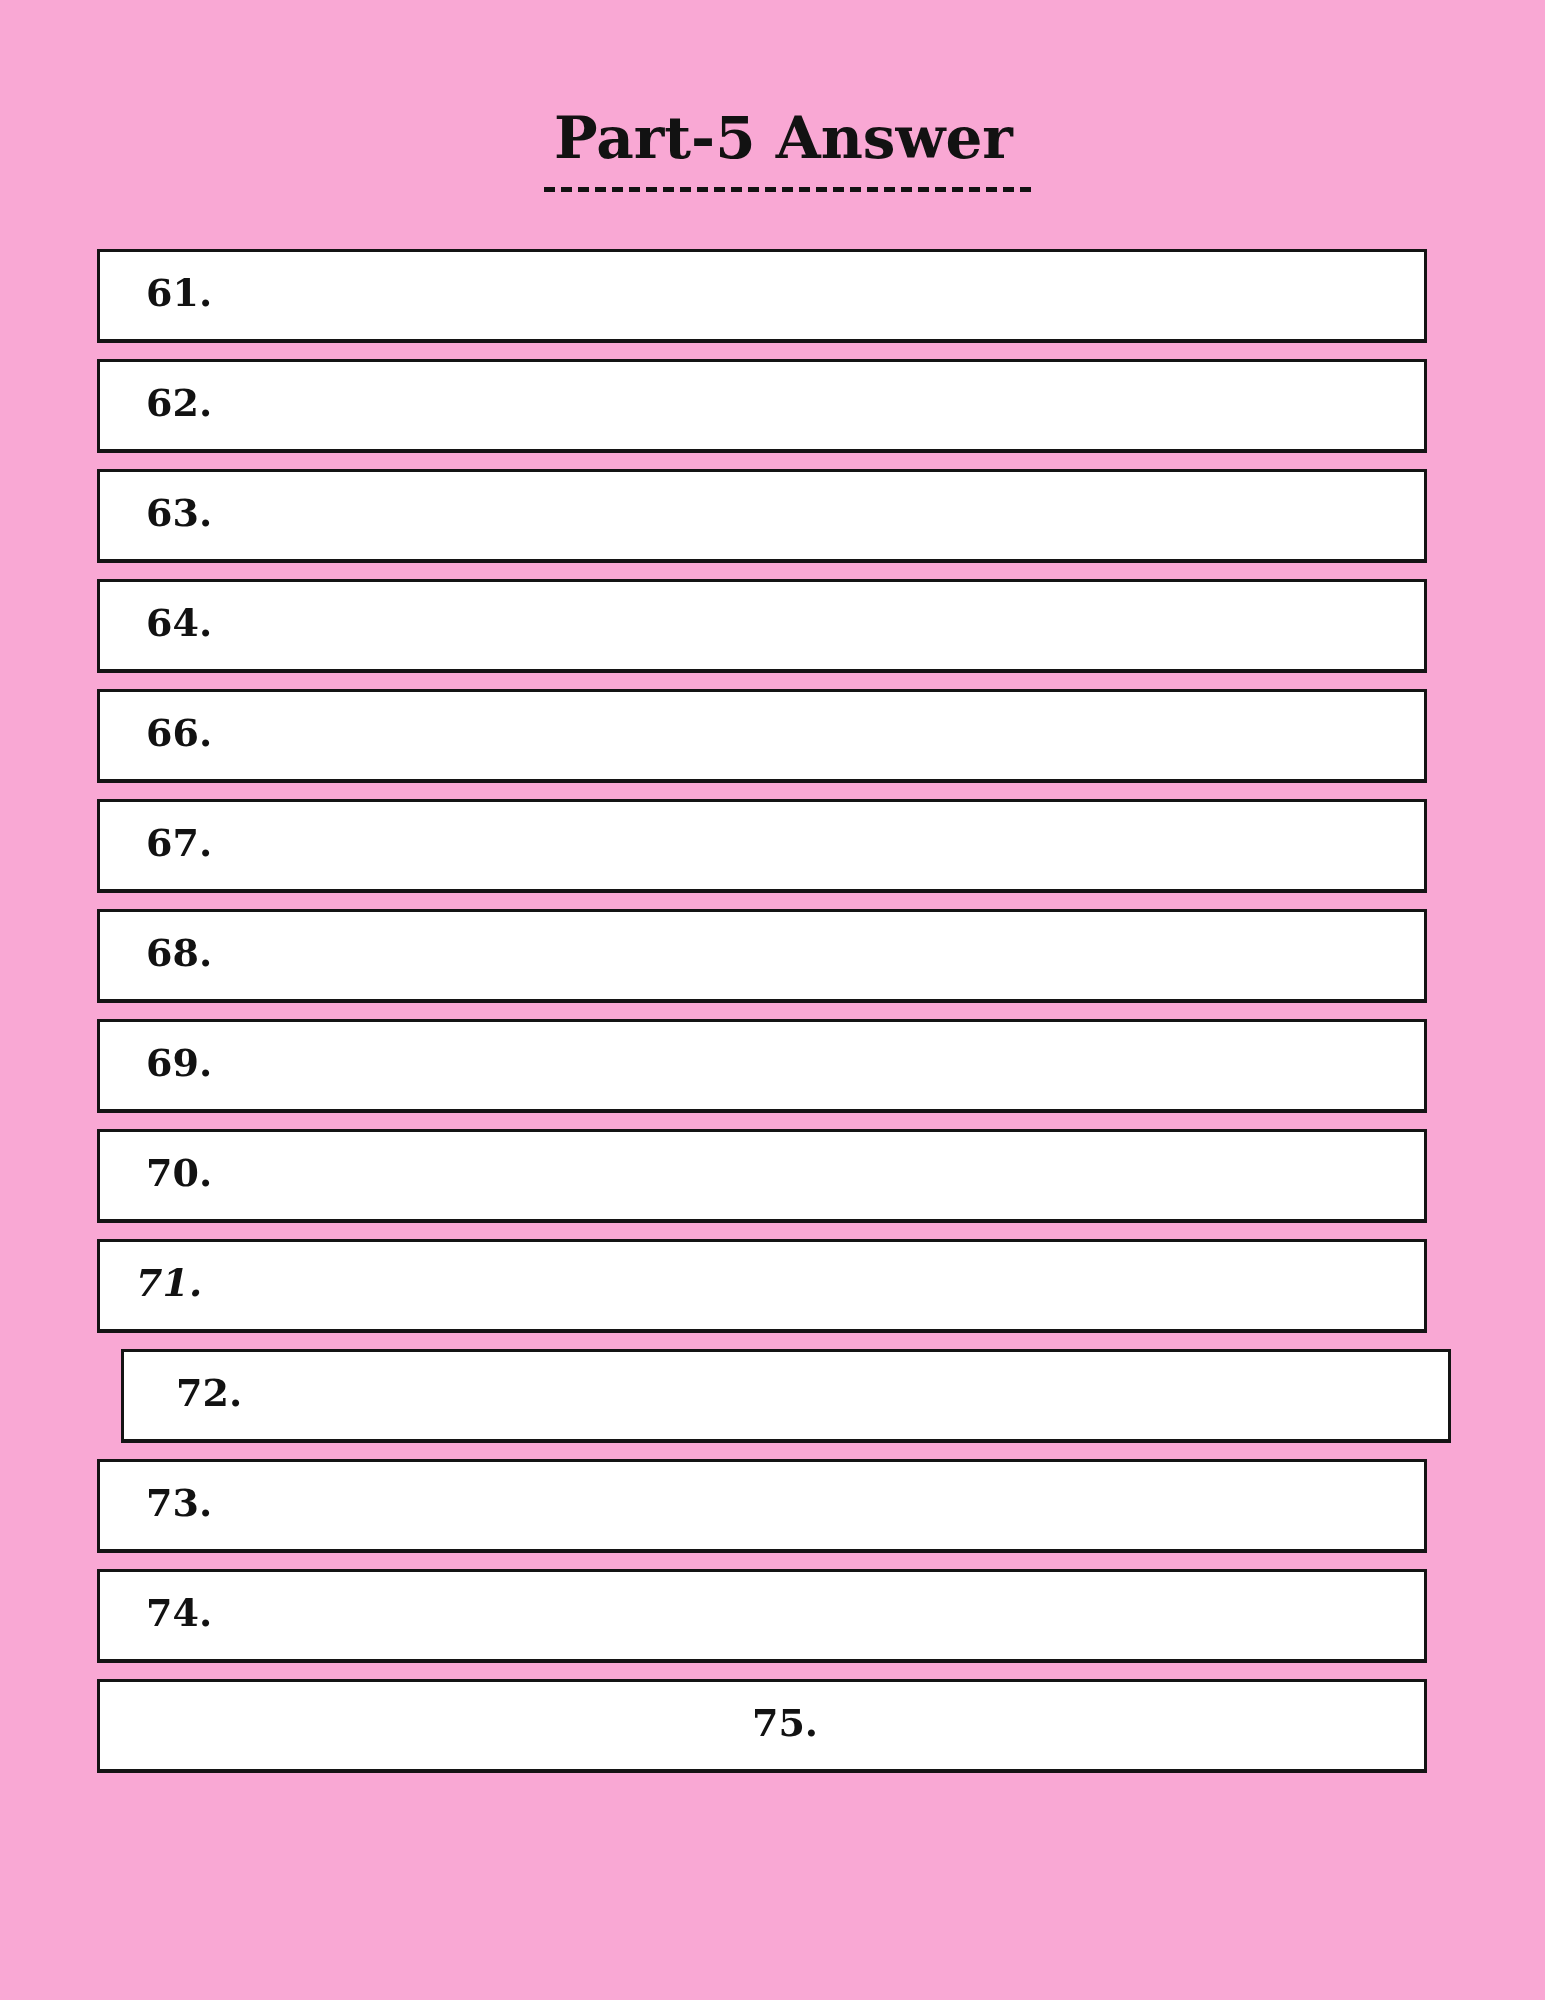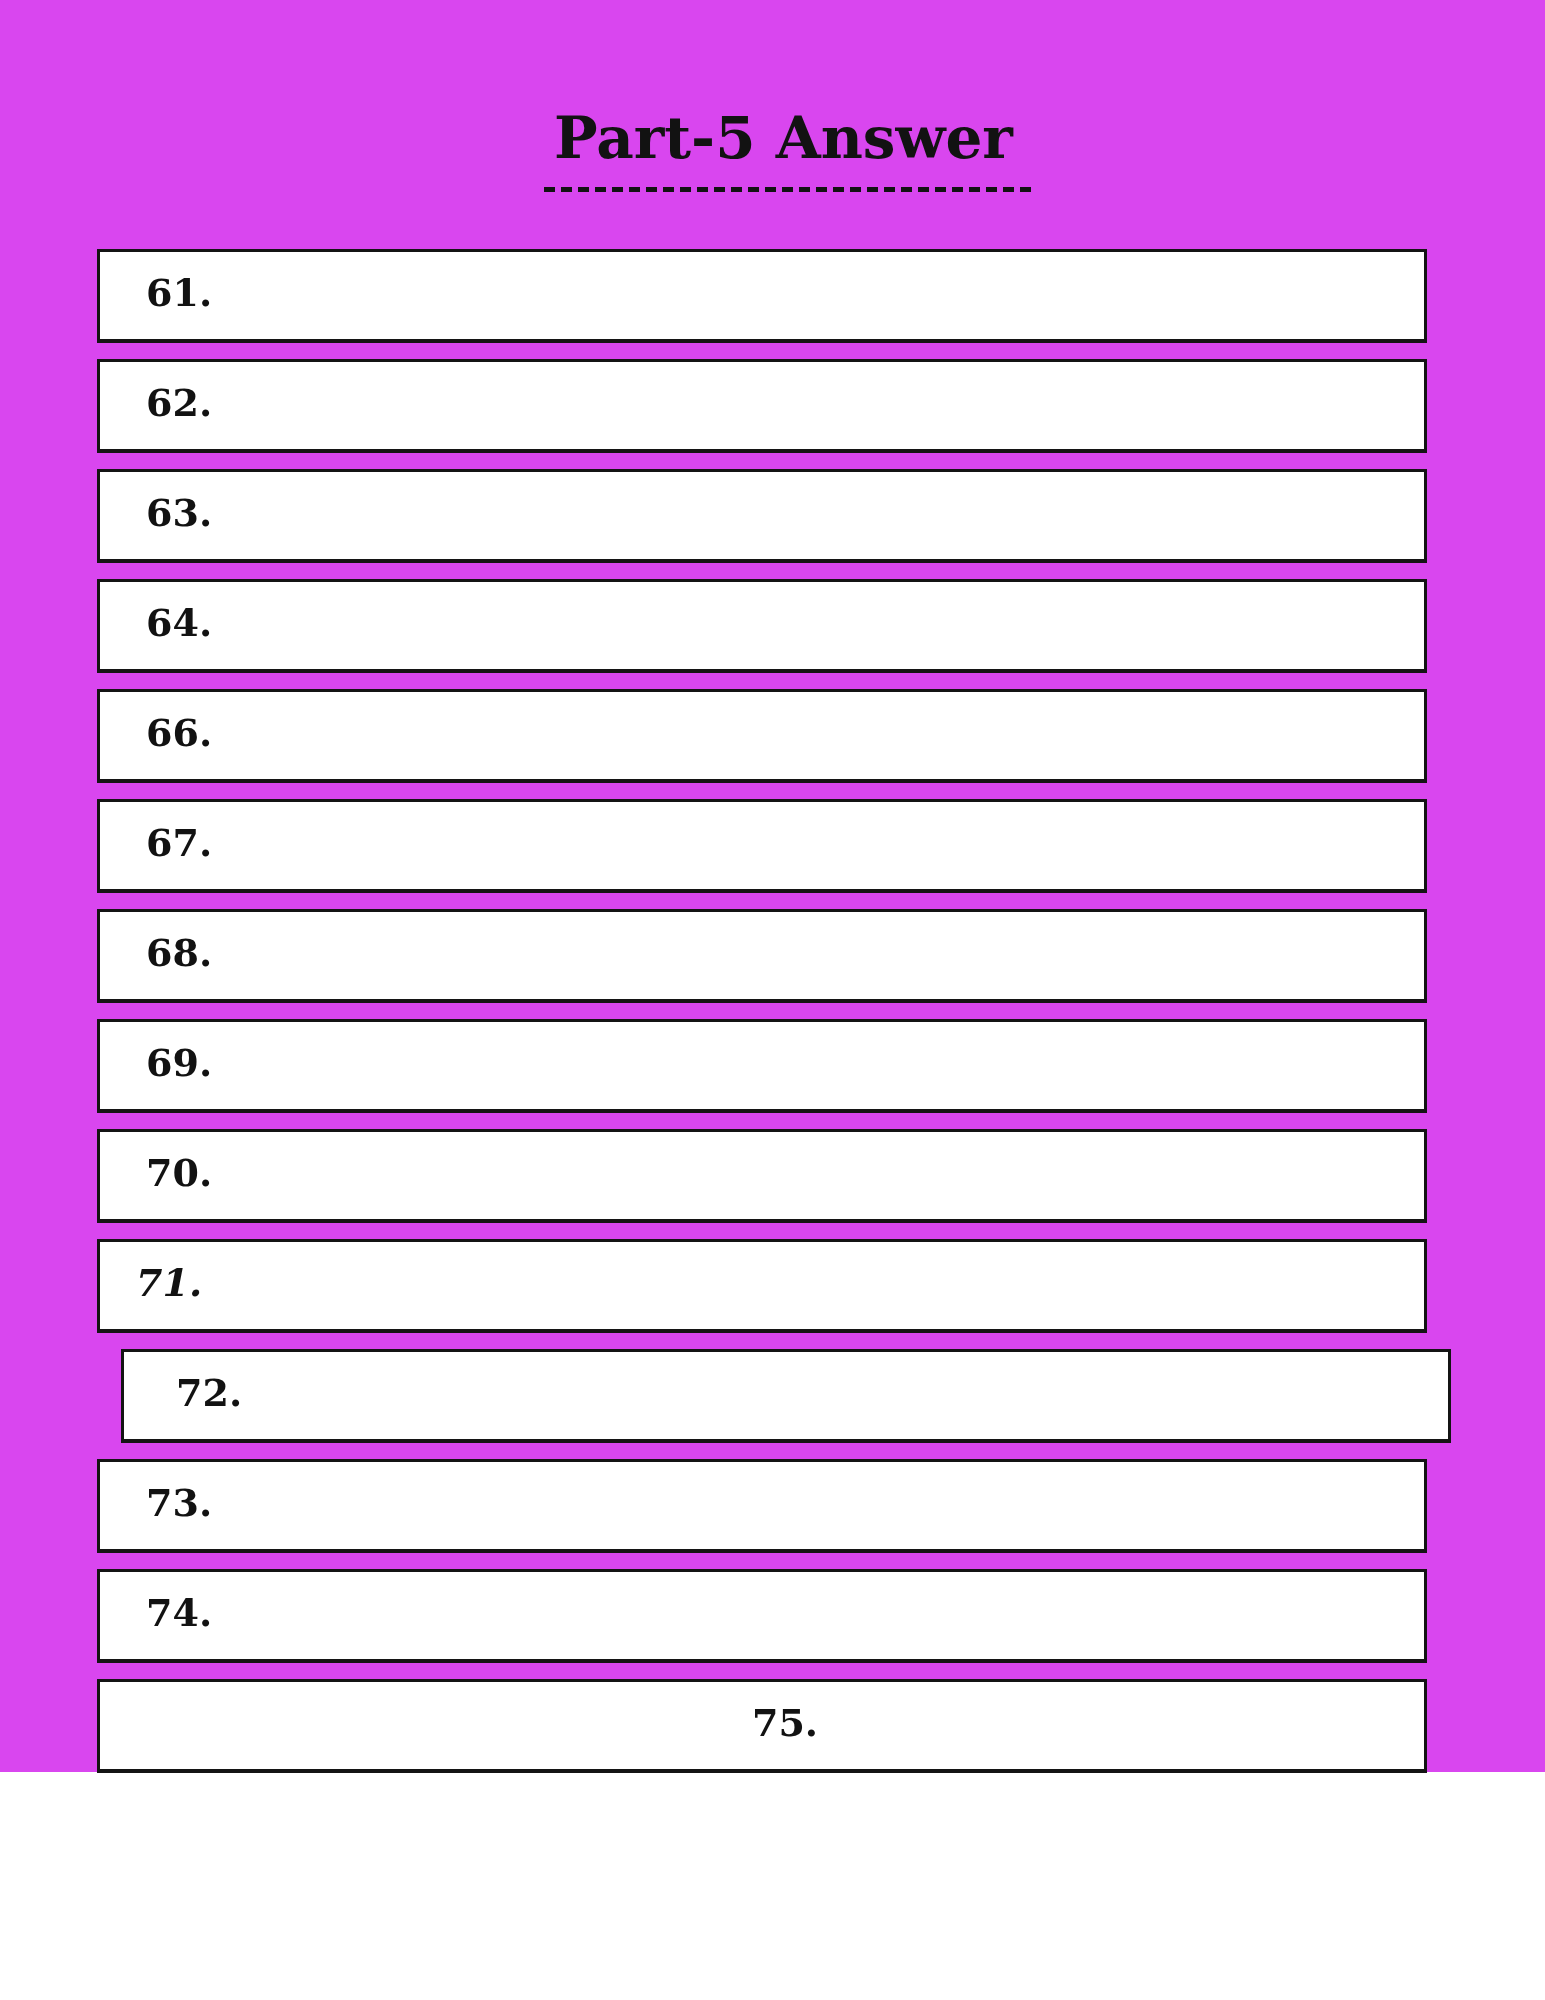--- a/index.html
+++ b/index.html
@@ -10,22 +10,22 @@
     width: 1545px;
     height: 2000px;
     background: #ffffff;
     color: #121212;
     font-family: "DejaVu Serif", "Liberation Serif", serif;
     overflow: hidden;
   }
   .page {
     position: relative;
     width: 1545px;
-    height: 1772px;
-    background: #d946ef;
+    height: 2000px;
+    background: #f9a8d4;
   }
   .title {
     margin: 0;
     padding-top: 106px;
     text-align: center;
     font-size: 58px;
     line-height: 1.12;
     font-weight: 700;
     letter-spacing: 0px;
     color: #121212;

